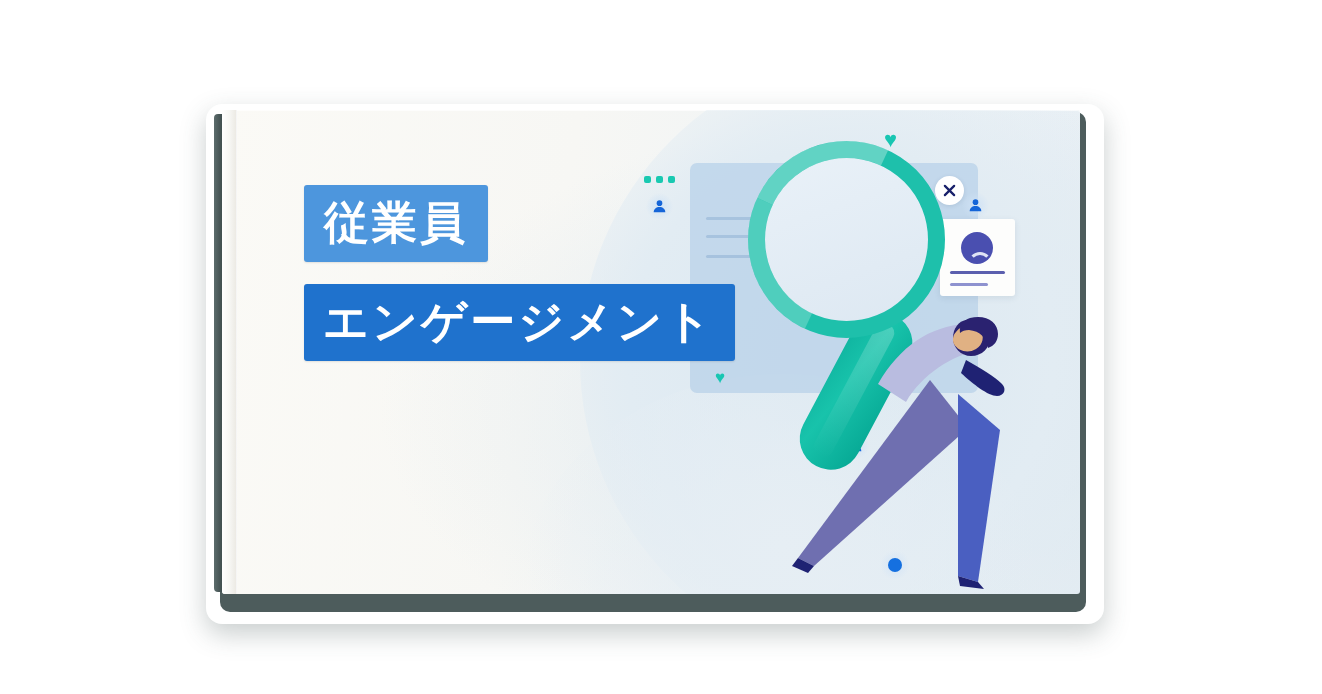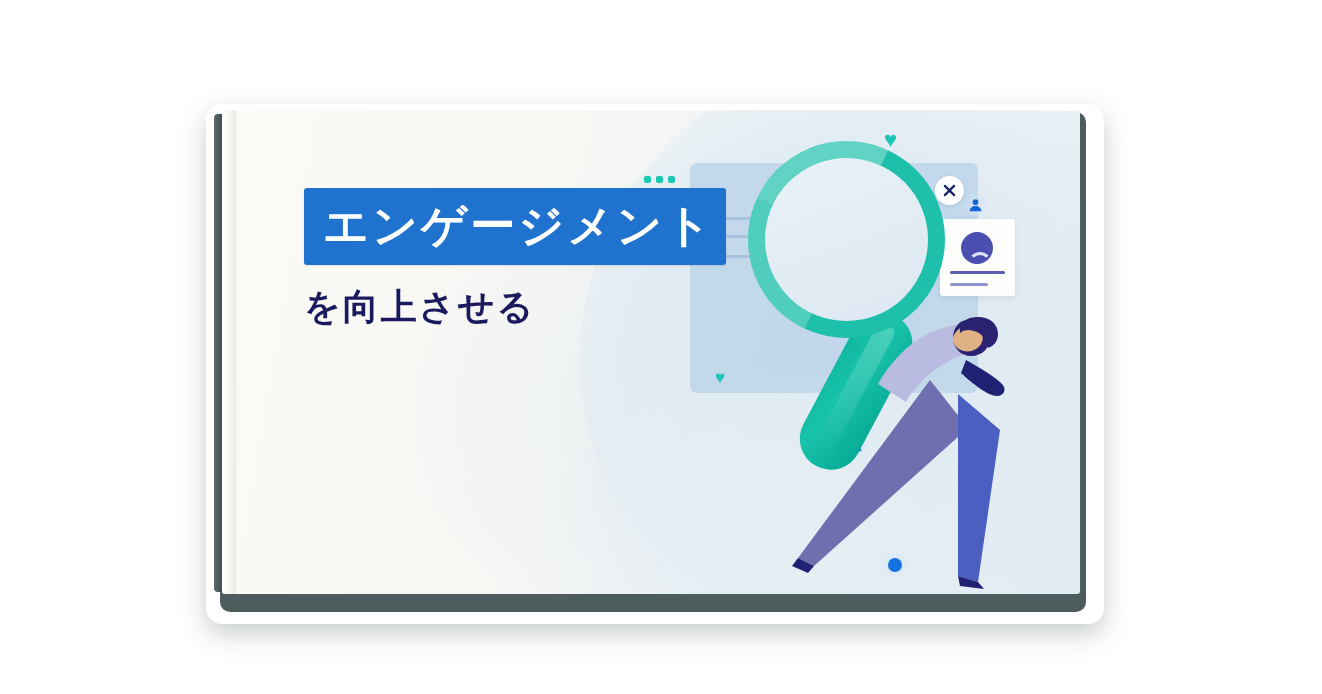--- a/index.html
+++ b/index.html
@@ -117,22 +117,22 @@
     box-shadow: 0 1px 2px rgba(0,0,0,0.10);
   }
   .tagbox-1 {
     background: #4d96dd;
     font-size: 45px;
     padding: 15px 20px 17px 20px;
   }
   .tagbox-2 {
     background: #1f72cd;
     font-size: 45px;
-    padding: 15px 12px 17px 19px;
-    margin-top: 3px;
+    padding: 15px 21px 17px 19px;
+    margin-top: 22px;
   }
 
   .line3 {
     margin-top: 22px;
     font-size: 36px;
     font-weight: 700;
     color: #1b1a5e;
     letter-spacing: 2px;
     line-height: 1.1;
   }
@@ -499,19 +499,19 @@
         <div class="lline" style="left:89px; top:144px; width:75px;"></div>
         <div class="lline thin" style="left:89px; top:158px; width:75px;"></div>
       </div>
 
       <div class="mag-ring"></div>
       <div class="mag-ring-sheen"></div>
 
     </div>
 
     <div class="headline">
+      <div><span class="tagbox tagbox-1">従業員</span></div>
       <div><span class="tagbox tagbox-2">エンゲージメント</span></div>
-      <div class="line3">を向上させる</div>
     </div>
 
 
   </div>
 </div>
 
 </body></html>

